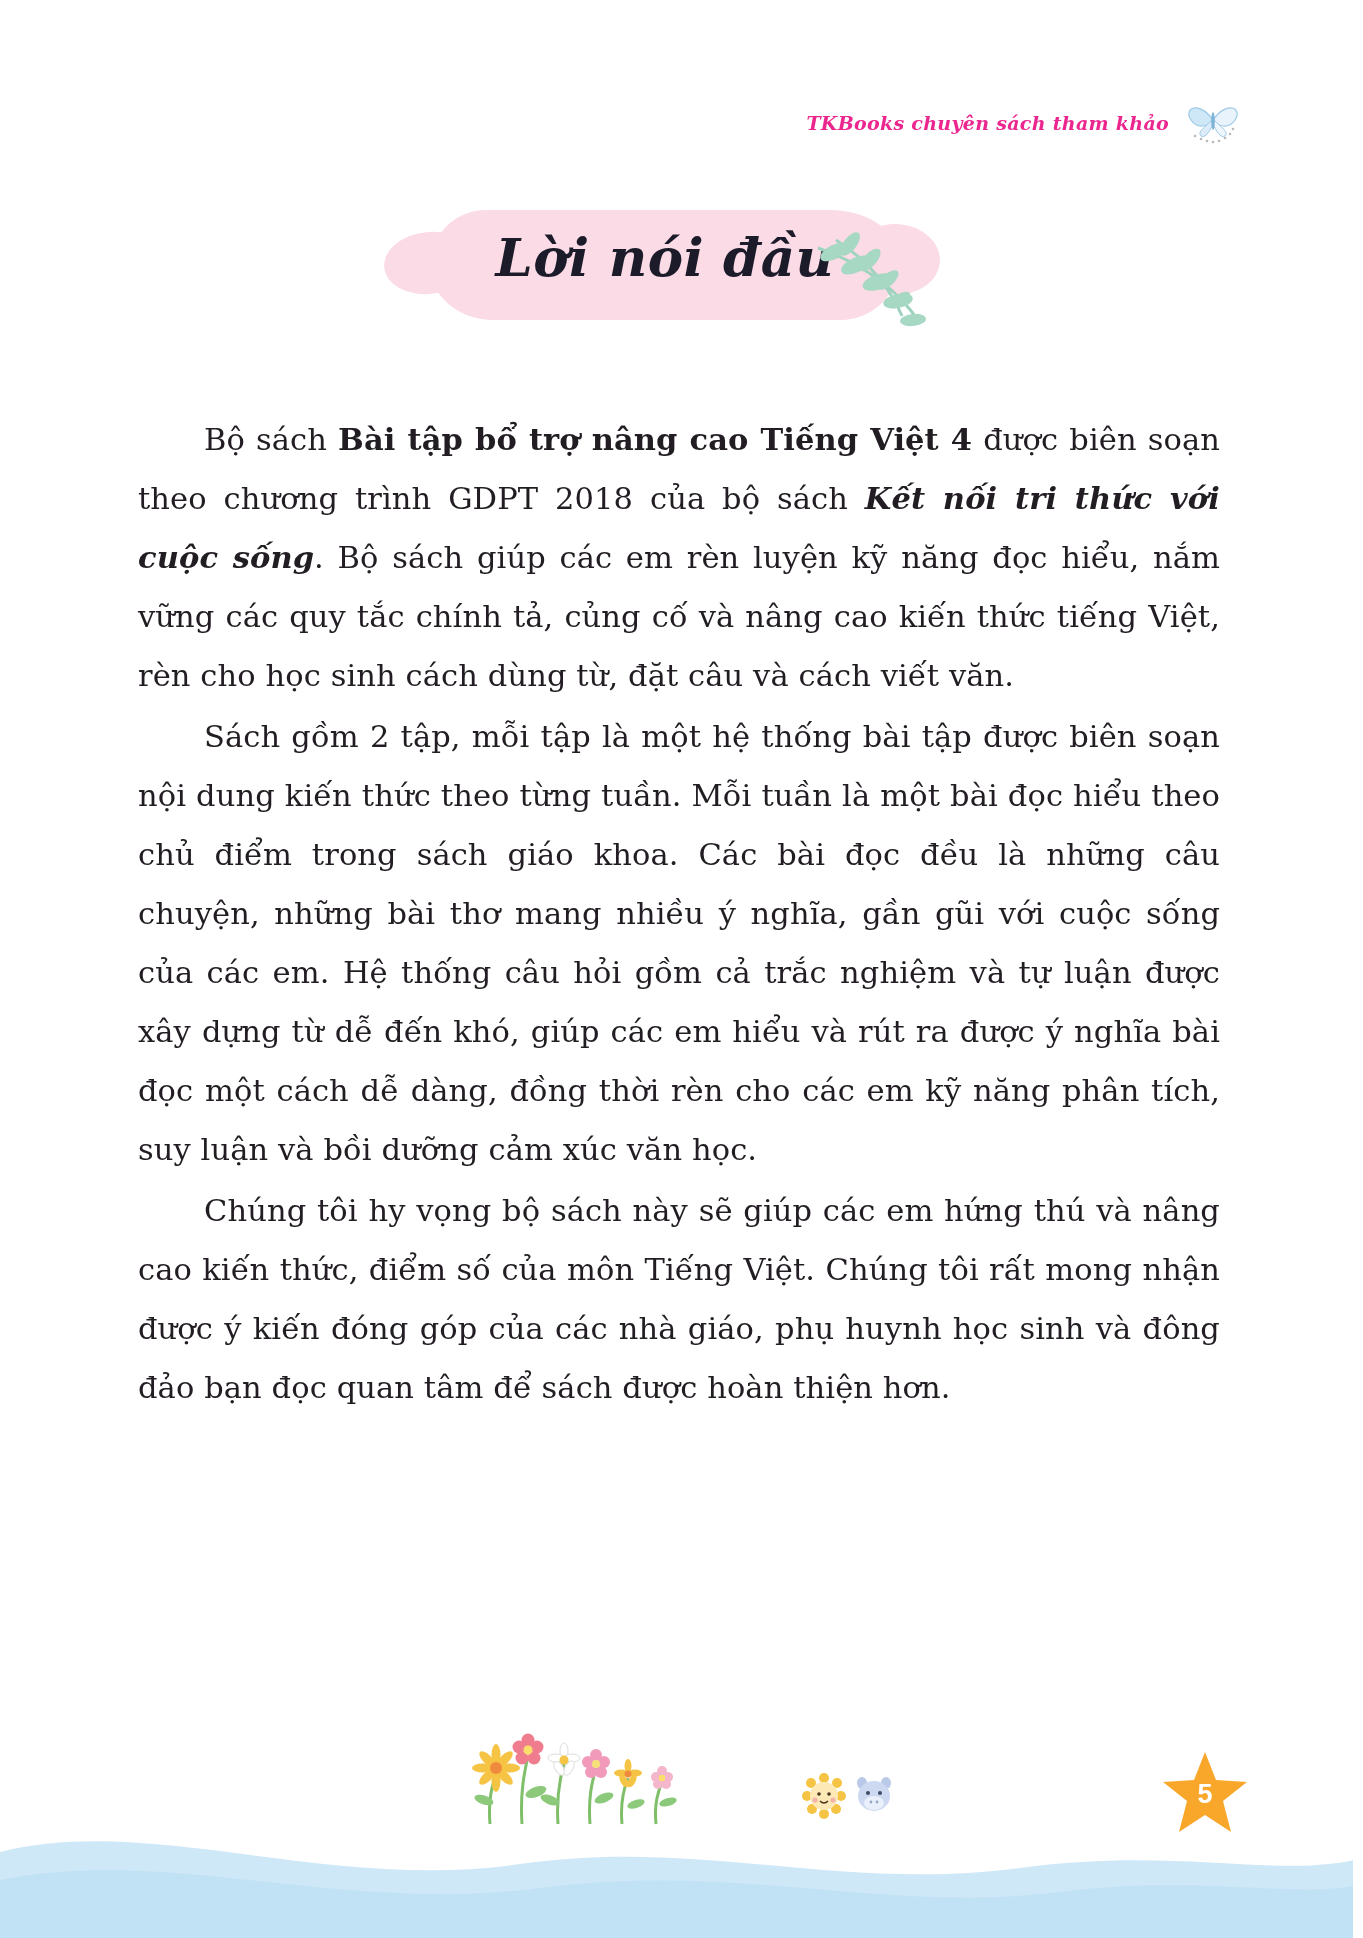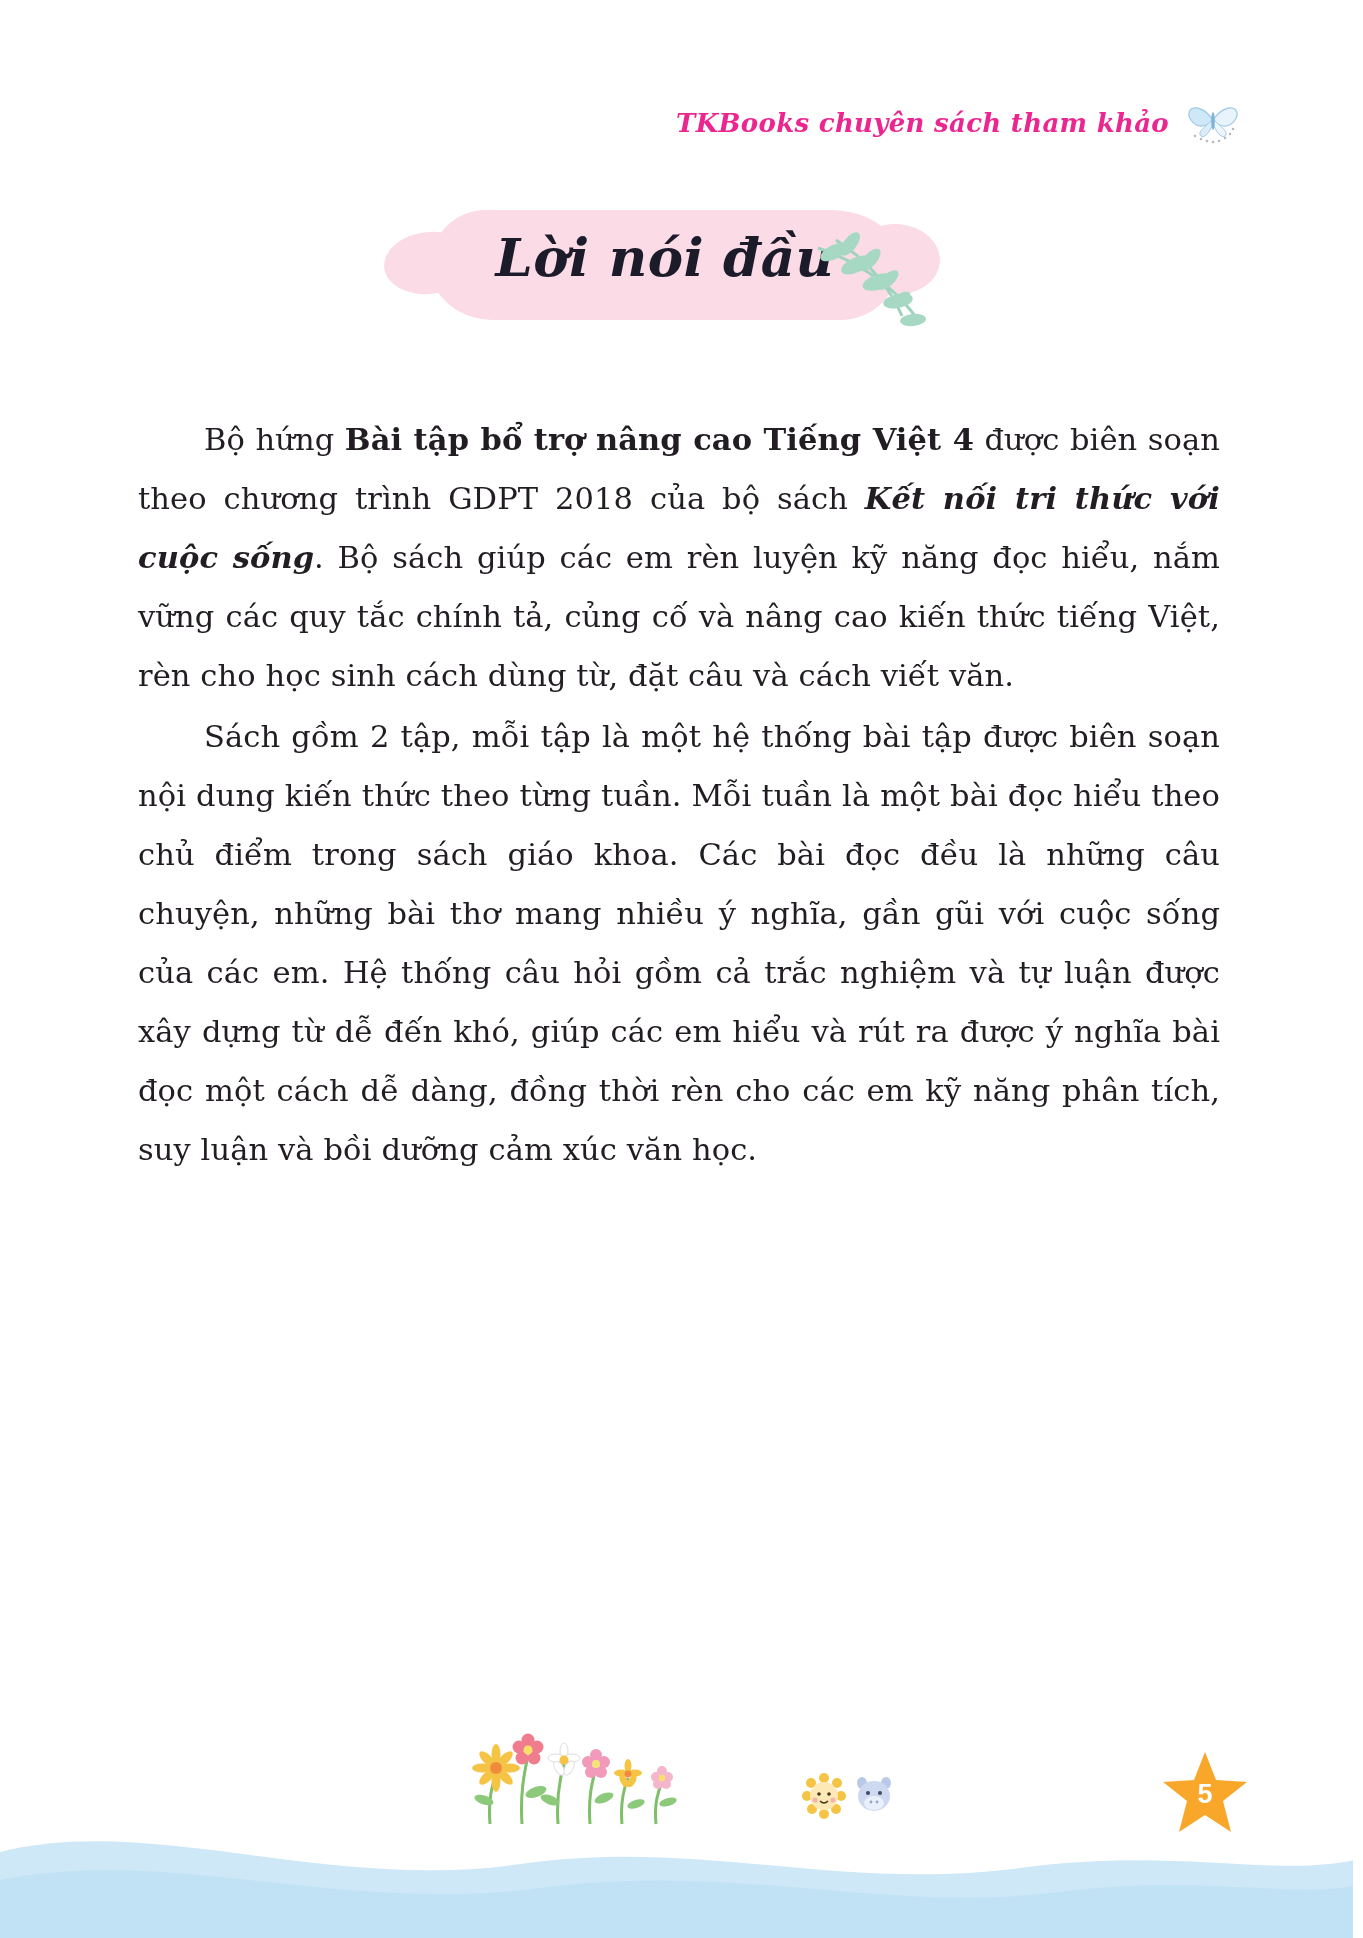--- a/index.html
+++ b/index.html
@@ -29,21 +29,21 @@
     top: 92px;
     right: 118px;
     display: flex;
     align-items: center;
     gap: 14px;
   }
   .header-text {
     font-family: "DejaVu Serif", serif;
     font-style: italic;
     font-weight: bold;
-    font-size: 26px;
+    font-size: 19px;
     color: #ec268f;
     letter-spacing: 0.3px;
     white-space: nowrap;
   }
   .butterfly {
     position: relative;
     width: 62px;
     height: 62px;
   }
 
@@ -247,23 +247,24 @@
           <ellipse cx="78" cy="48" rx="13" ry="6" transform="rotate(-42 78 48)"></ellipse>
           <ellipse cx="90" cy="68" rx="12" ry="5.5" transform="rotate(-36 90 68)"></ellipse>
         </g>
       </svg>
     </div>
     <div class="title-text">Lời nói đầu</div>
   </div>
 
   <div class="content">
     <p class="para">
-      <span>Bộ hứng </span><b>Bài tập bổ trợ nâng cao Tiếng Việt 4</b><span> được biên soạn theo chương trình GDPT 2018 của bộ sách </span><i class="bi">Kết nối tri thức với cuộc sống</i><span>. Bộ sách giúp các em rèn luyện kỹ năng đọc hiểu, nắm vững các quy tắc chính tả, củng cố và nâng cao kiến thức tiếng Việt, rèn cho học sinh cách dùng từ, đặt câu và cách viết văn.</span>
+      <span>Bộ sách </span><b>Bài tập bổ trợ nâng cao Tiếng Việt 4</b><span> được biên soạn theo chương trình GDPT 2018 của bộ sách </span><i class="bi">Kết nối tri thức với cuộc sống</i><span>. Bộ sách giúp các em rèn luyện kỹ năng đọc hiểu, nắm vững các quy tắc chính tả, củng cố và nâng cao kiến thức tiếng Việt, rèn cho học sinh cách dùng từ, đặt câu và cách viết văn.</span>
     </p>
     <p class="para">Sách gồm 2 tập, mỗi tập là một hệ thống bài tập được biên soạn nội dung kiến thức theo từng tuần. Mỗi tuần là một bài đọc hiểu theo chủ điểm trong sách giáo khoa. Các bài đọc đều là những câu chuyện, những bài thơ mang nhiều ý nghĩa, gần gũi với cuộc sống của các em. Hệ thống câu hỏi gồm cả trắc nghiệm và tự luận được xây dựng từ dễ đến khó, giúp các em hiểu và rút ra được ý nghĩa bài đọc một cách dễ dàng, đồng thời rèn cho các em kỹ năng phân tích, suy luận và bồi dưỡng cảm xúc văn học.</p>
+    <p class="para">Chúng tôi hy vọng bộ sách này sẽ giúp các em hứng thú và nâng cao kiến thức, điểm số của môn Tiếng Việt. Chúng tôi rất mong nhận được ý kiến đóng góp của các nhà giáo, phụ huynh học sinh và đông đảo bạn đọc quan tâm để sách được hoàn thiện hơn.</p>
   </div>
 
   <div class="flowers">
     <svg width="230" height="110" viewBox="0 0 230 110">
       <g stroke="#7fbf6a" stroke-width="3" fill="none">
         <path d="M20,108 C18,84 22,70 26,58"></path>
         <path d="M52,108 C50,78 54,58 58,40"></path>
         <path d="M88,108 C86,80 90,62 94,48"></path>
         <path d="M120,108 C118,82 122,66 126,52"></path>
         <path d="M152,108 C150,86 154,72 158,62"></path>

